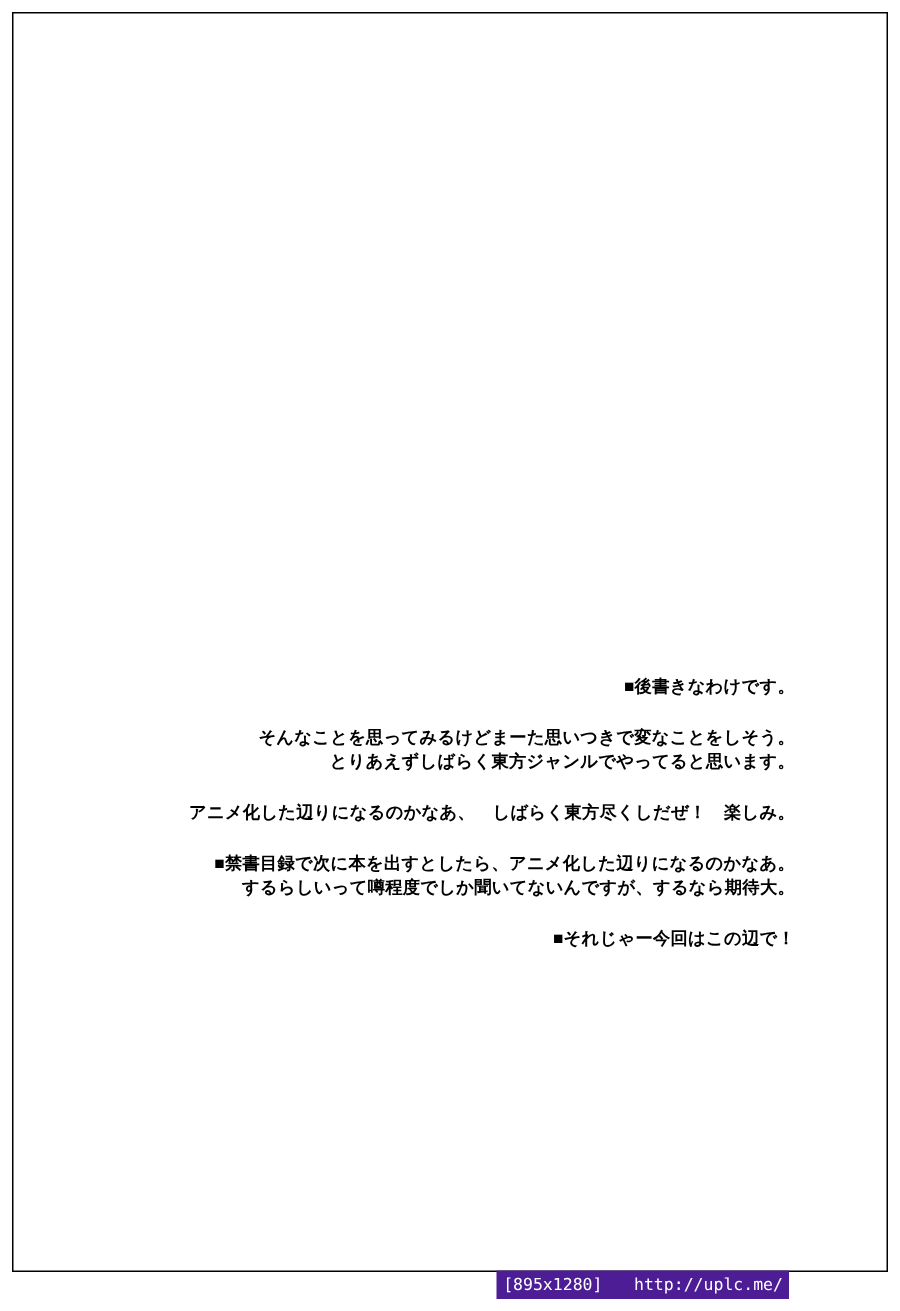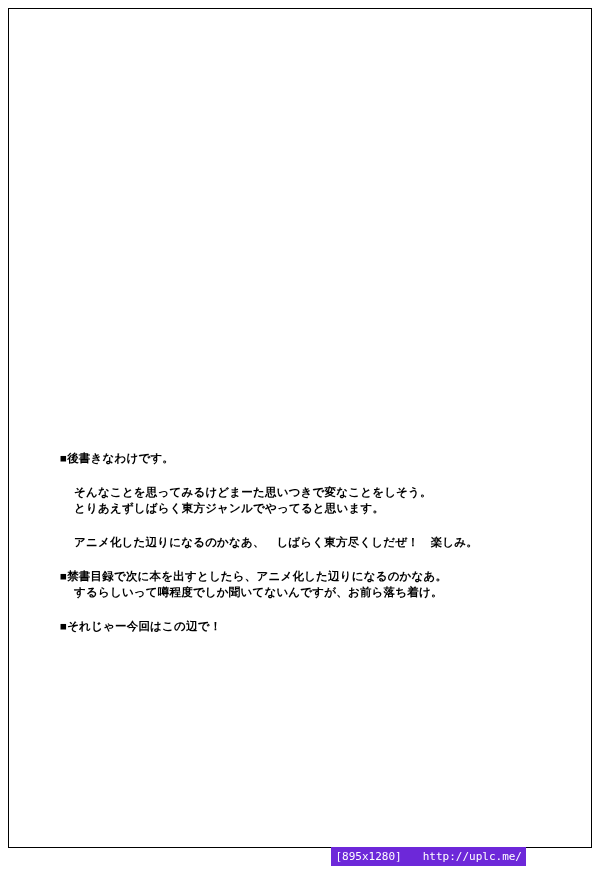--- a/index.html
+++ b/index.html
@@ -12,20 +12,21 @@
     height: 874px;
     font-family: "Liberation Sans", sans-serif;
     overflow: hidden;
   }
   .page {
     position: relative;
     width: 534px;
     height: 874px;
     background: #ffffff;
     box-sizing: border-box;
+    text-align: right;
   }
   .page-frame {
     position: absolute;
     left: 8px;
     top: 8px;
     width: 584px;
     height: 840px;
     border: 1px solid #000000;
     box-sizing: border-box;
     background: #ffffff;
@@ -51,21 +52,21 @@
     font-weight: bold;
   }
   .line.indent {
     padding-left: 14px;
   }
   .footer-bar {
     position: absolute;
     right: 8px;
     bottom: 8px;
     height: 19px;
-    background: #6d28d9;
+    background: #4c1d95;
     color: #ffffff;
     display: flex;
     align-items: center;
     padding: 0 4px;
     font-family: "DejaVu Sans Mono", monospace;
     font-size: 11px;
     letter-spacing: 0px;
     white-space: pre;
   }
   .footer-dim {
@@ -96,21 +97,21 @@
       <div class="line indent">そんなことを思ってみるけどまーた思いつきで変なことをしそう。</div>
       <div class="line indent">とりあえずしばらく東方ジャンルでやってると思います。</div>
     </div>
 
     <div class="block">
       <div class="line indent">アニメ化した辺りになるのかなあ、　しばらく東方尽くしだぜ！　楽しみ。</div>
     </div>
 
     <div class="block">
       <div class="line">■禁書目録で次に本を出すとしたら、アニメ化した辺りになるのかなあ。</div>
-      <div class="line indent">するらしいって噂程度でしか聞いてないんですが、お前ら落ち着け。</div>
+      <div class="line indent">するらしいって噂程度でしか聞いてないんですが、するなら期待大。</div>
     </div>
 
     <div class="block">
       <div class="line">■それじゃー今回はこの辺で！</div>
     </div>
 
   </div>
 
   <div class="footer-bar">
     <span class="footer-dim">[895x1280]</span>

